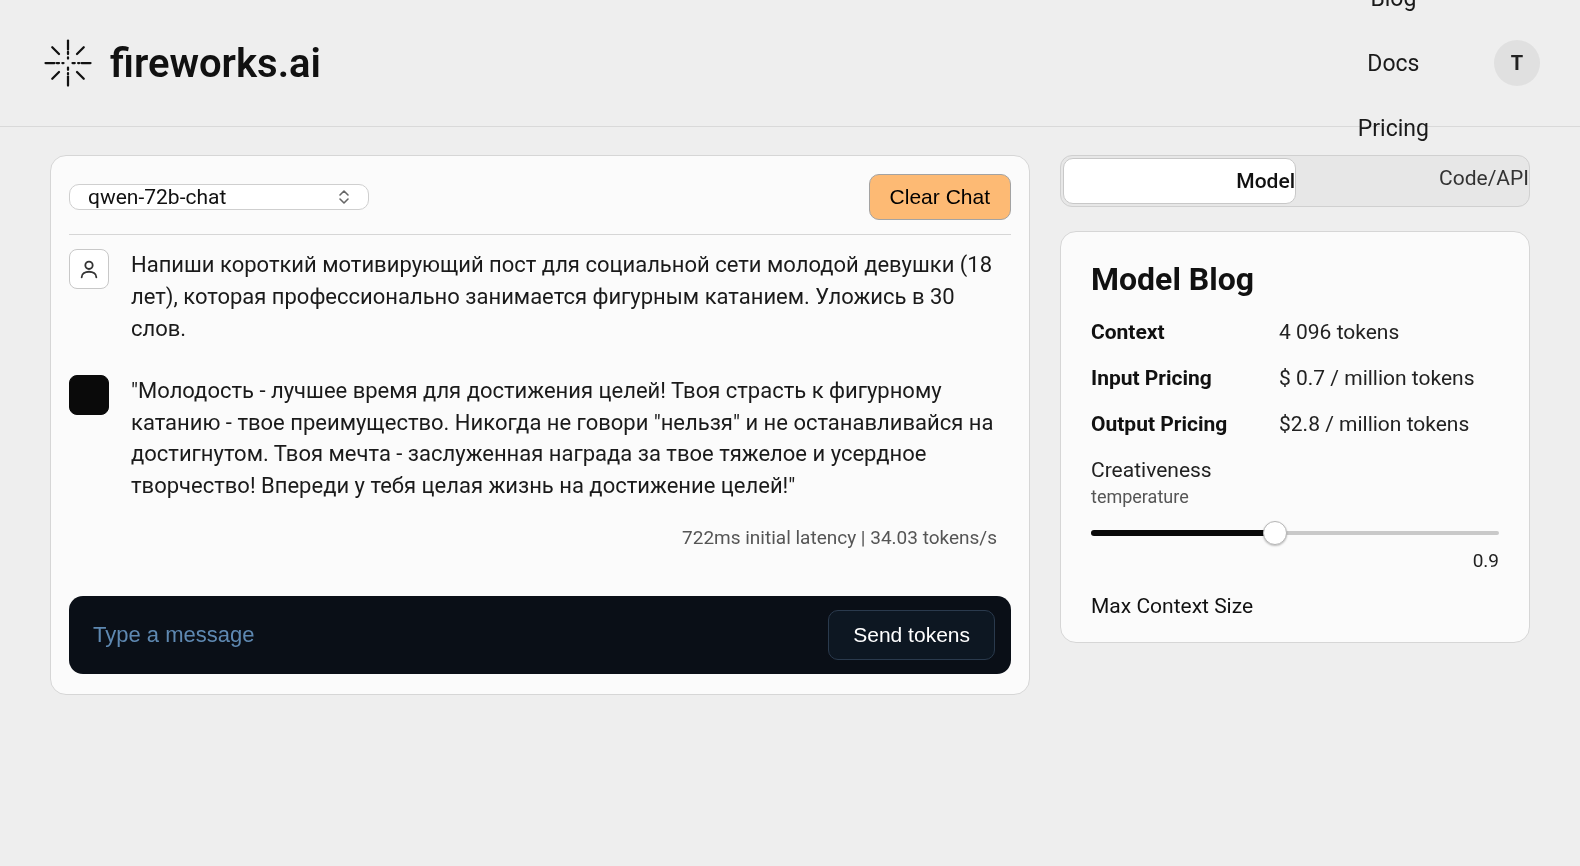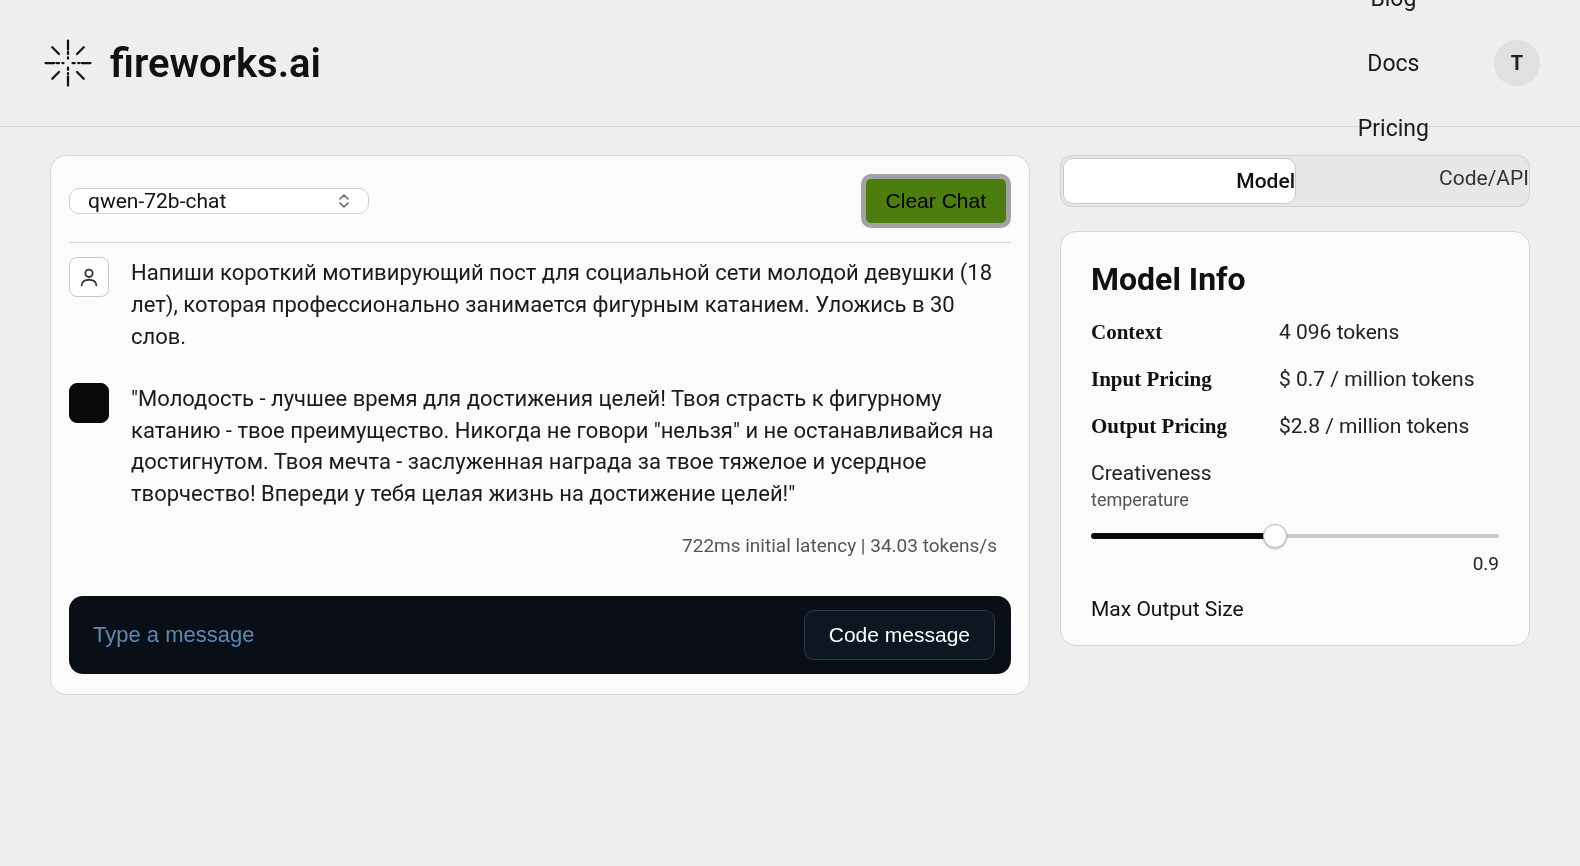--- a/index.html
+++ b/index.html
@@ -80,25 +80,25 @@
     padding:0 18px;
     font-size:21px;
     background:#fff;
     display:flex; align-items:center; gap:50px;
     min-width:300px;
     justify-content:space-between;
     cursor:pointer;
   }
   .updown-icon { display:flex; flex-direction:column; line-height:6px; font-size:12px; color:#555;}
   .clear-btn {
-    border:5px solid #a3a3a3;
+    border:1px solid #a3a3a3;
     border-radius:10px;
     padding:10px 20px;
     font-size:21px;
-    background:#4d7c0f;
+    background:#fdba74;
     cursor:pointer;
   }
   .divider { height:1px; background:#d6d6d6; margin-bottom:14px;}
   .messages {
     flex:1;
     overflow-y:scroll;
     padding-right:6px;
     scrollbar-width:auto;
   }
   .messages::-webkit-scrollbar { width:18px; }
@@ -170,21 +170,21 @@
   }
   .seg.inactive { color:#333; }
   .info-card {
     background:#fbfbfb;
     border:1px solid #d6d6d6;
     border-radius:16px;
     padding:28px 30px 24px 30px;
   }
   .info-title { font-size:32px; font-weight:700; margin-bottom:22px; }
   .info-row { display:flex; justify-content:space-between; margin-bottom:22px; font-size:21px;}
-  .info-label { font-weight:700; min-width:170px;font-family:Liberation Serif, serif;}
+  .info-label { font-weight:700; min-width:170px;}
   .info-value { color:#222; text-align:left; width:220px;}
   .slider-section { margin-top:18px; }
   .slider-title { font-size:21px; color:#222; margin-bottom:4px;}
   .slider-sub   { font-size:18px; color:#555; margin-bottom:10px;}
   .slider-wrap  { position:relative; height:32px; }
   .slider-track {
     position:absolute; top:14px; left:0; right:0; height:4px;
     background:#c9c9c9; border-radius:3px;
   }
   .slider-fill {
@@ -277,32 +277,32 @@
         <div class="msg-avatar bot"></div>
         <div style="flex:1;">
           <div class="msg-text">"Молодость - лучшее время для достижения целей! Твоя страсть к фигурному катанию - твое преимущество. Никогда не говори "нельзя" и не останавливайся на достигнутом. Твоя мечта - заслуженная награда за твое тяжелое и усердное творчество! Впереди у тебя целая жизнь на достижение целей!"</div>
         </div>
       </div>
       <div class="latency-row">722ms initial latency | 34.03 tokens/s</div>
     </div>
 
     <div class="composer">
       <input class="composer-input" placeholder="Type a message" style="">
-      <button class="send-btn">Code message</button>
+      <button class="send-btn">Send tokens</button>
     </div>
   </div>
 
   <div class="right-col">
     <div class="segmented">
       <div class="seg active">Model</div>
       <div class="seg inactive">Code/API</div>
     </div>
 
     <div class="info-card">
-      <div class="info-title">Model Info</div>
+      <div class="info-title">Model Blog</div>
 
       <div class="info-row">
         <span class="info-label">Context</span>
         <span class="info-value">4 096 tokens</span>
       </div>
       <div class="info-row">
         <span class="info-label">Input Pricing</span>
         <span class="info-value">$ 0.7 / million tokens</span>
       </div>
       <div class="info-row">
@@ -316,16 +316,16 @@
         <div class="slider-wrap">
           <div class="slider-track"></div>
           <div class="slider-fill" style="width:45%"></div>
           <div class="slider-thumb" style="left:45%"></div>
         </div>
         <div class="slider-val-row">
           <span>0.9</span>
         </div>
       </div>
 
-      <div class="max-ctx">Max Output Size</div>
+      <div class="max-ctx">Max Context Size</div>
     </div>
   </div>
 </div>
 
 </body></html>

